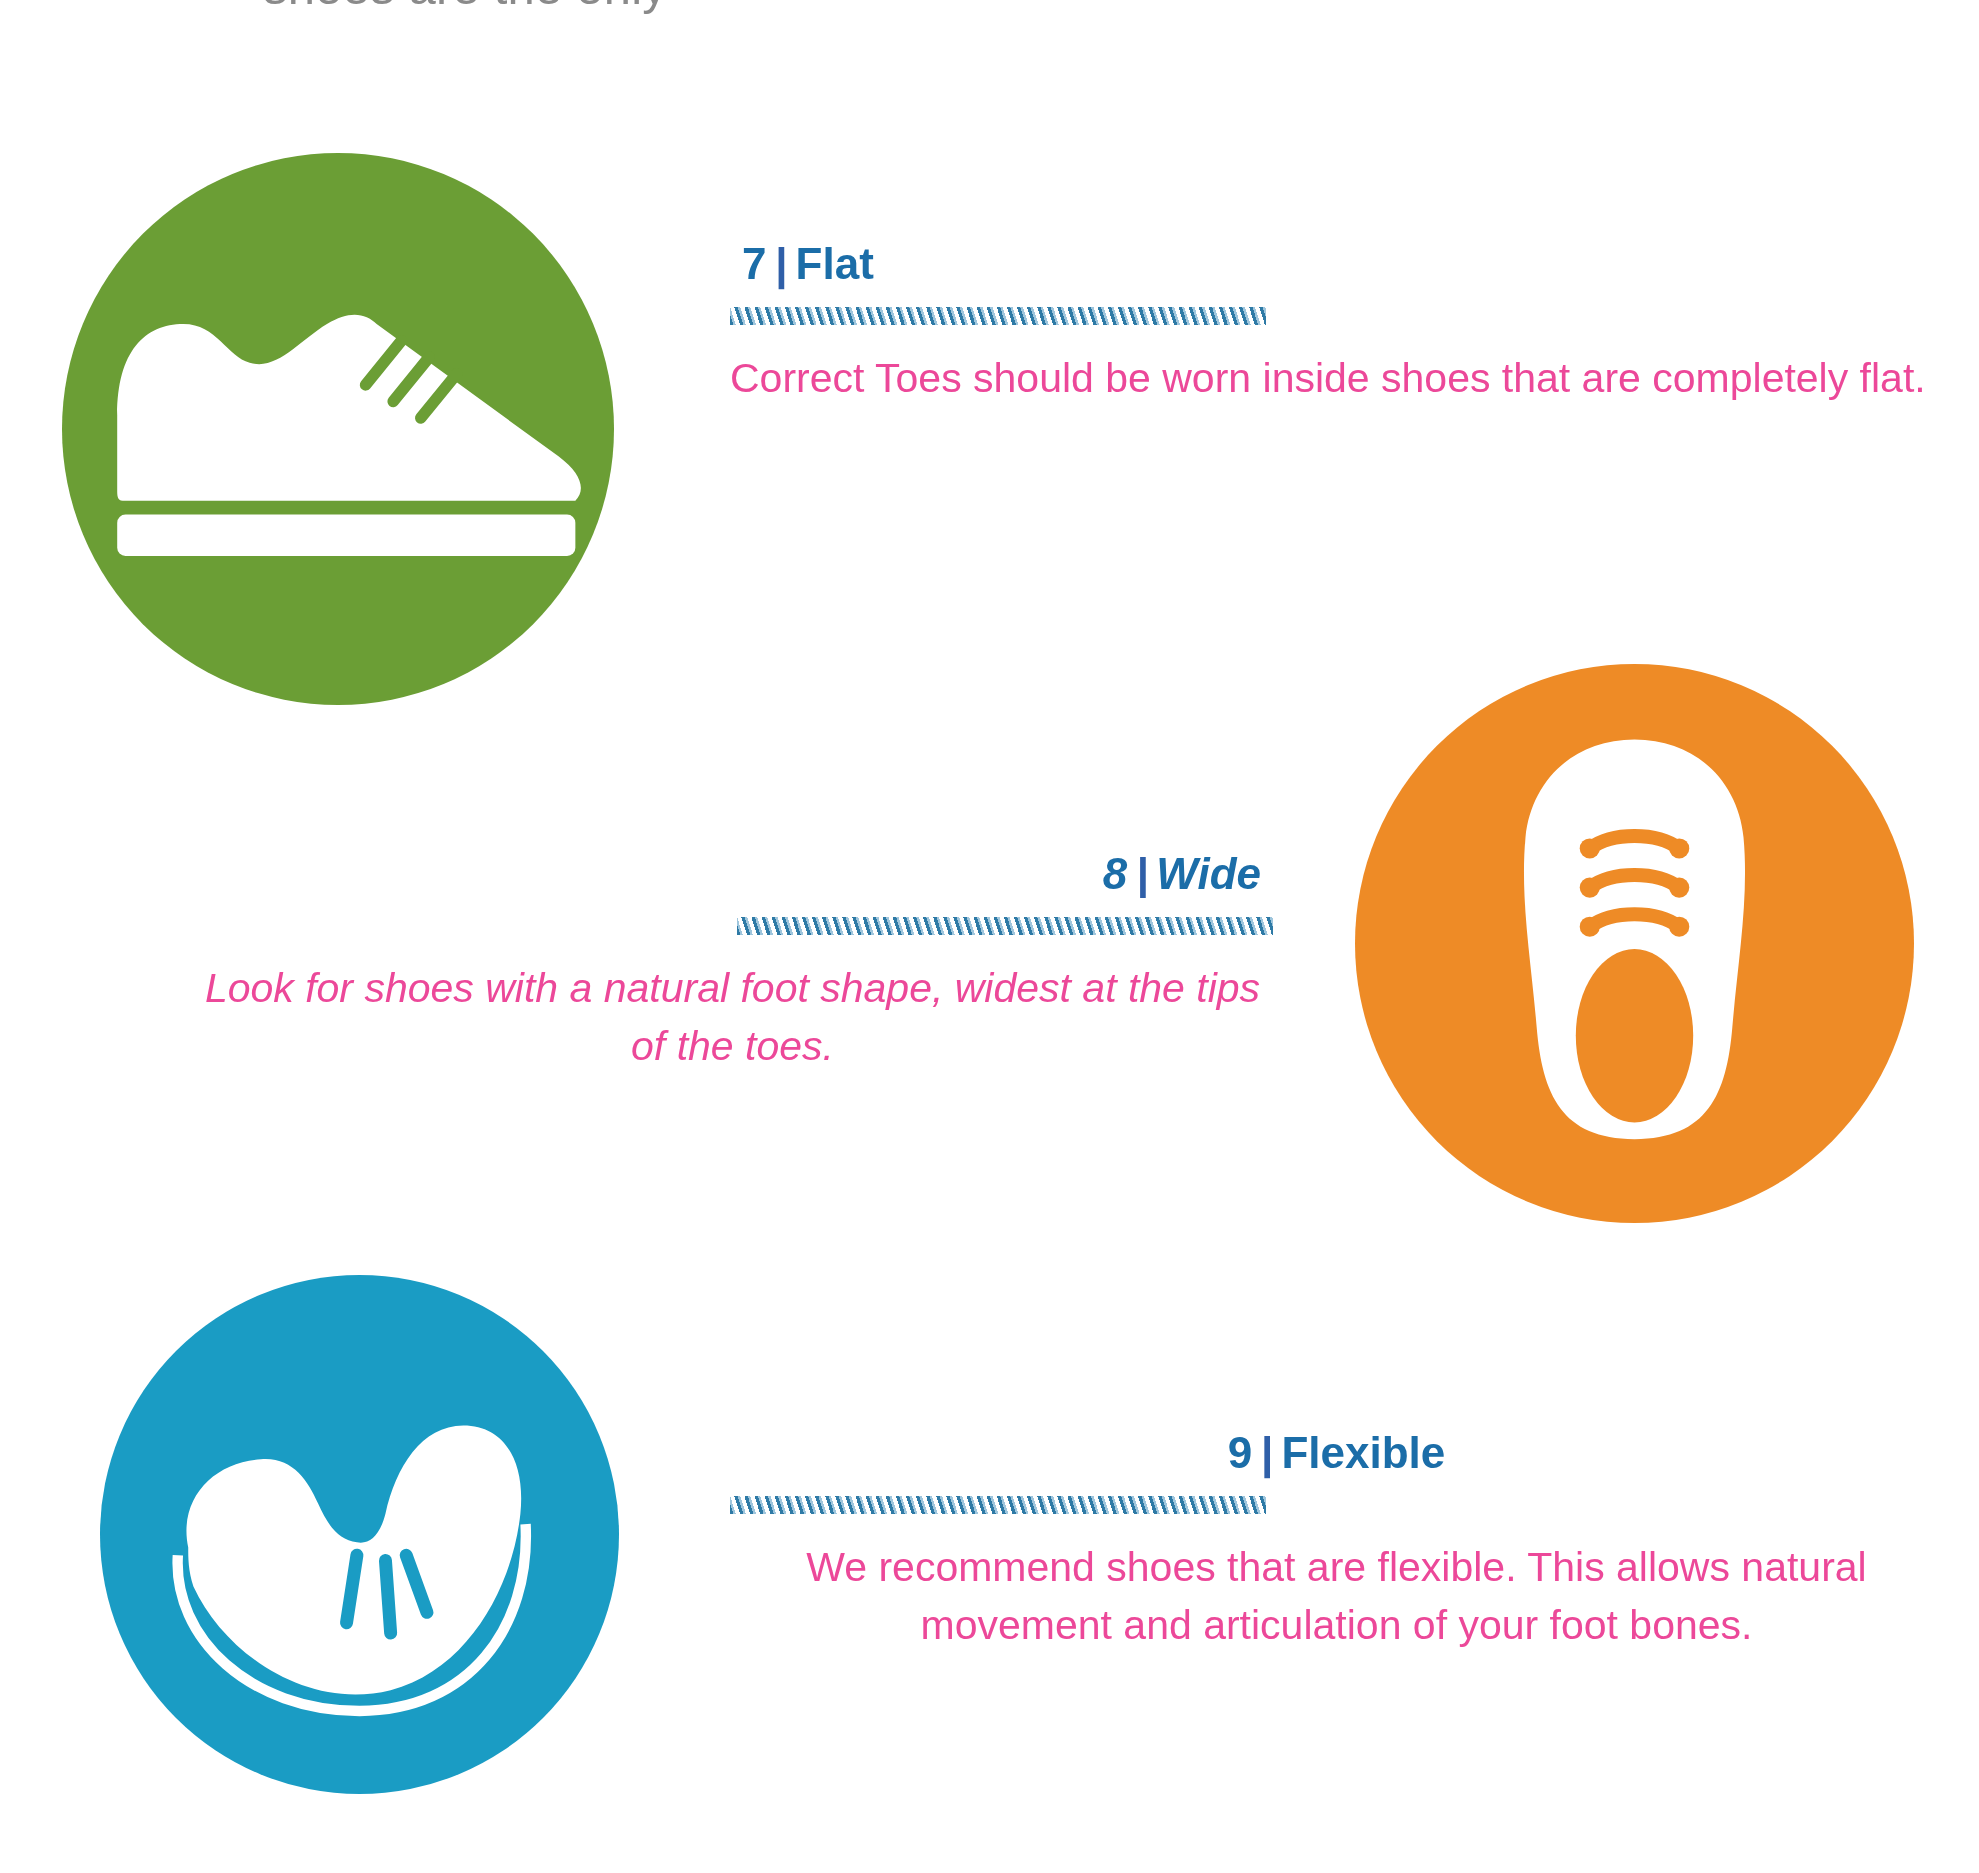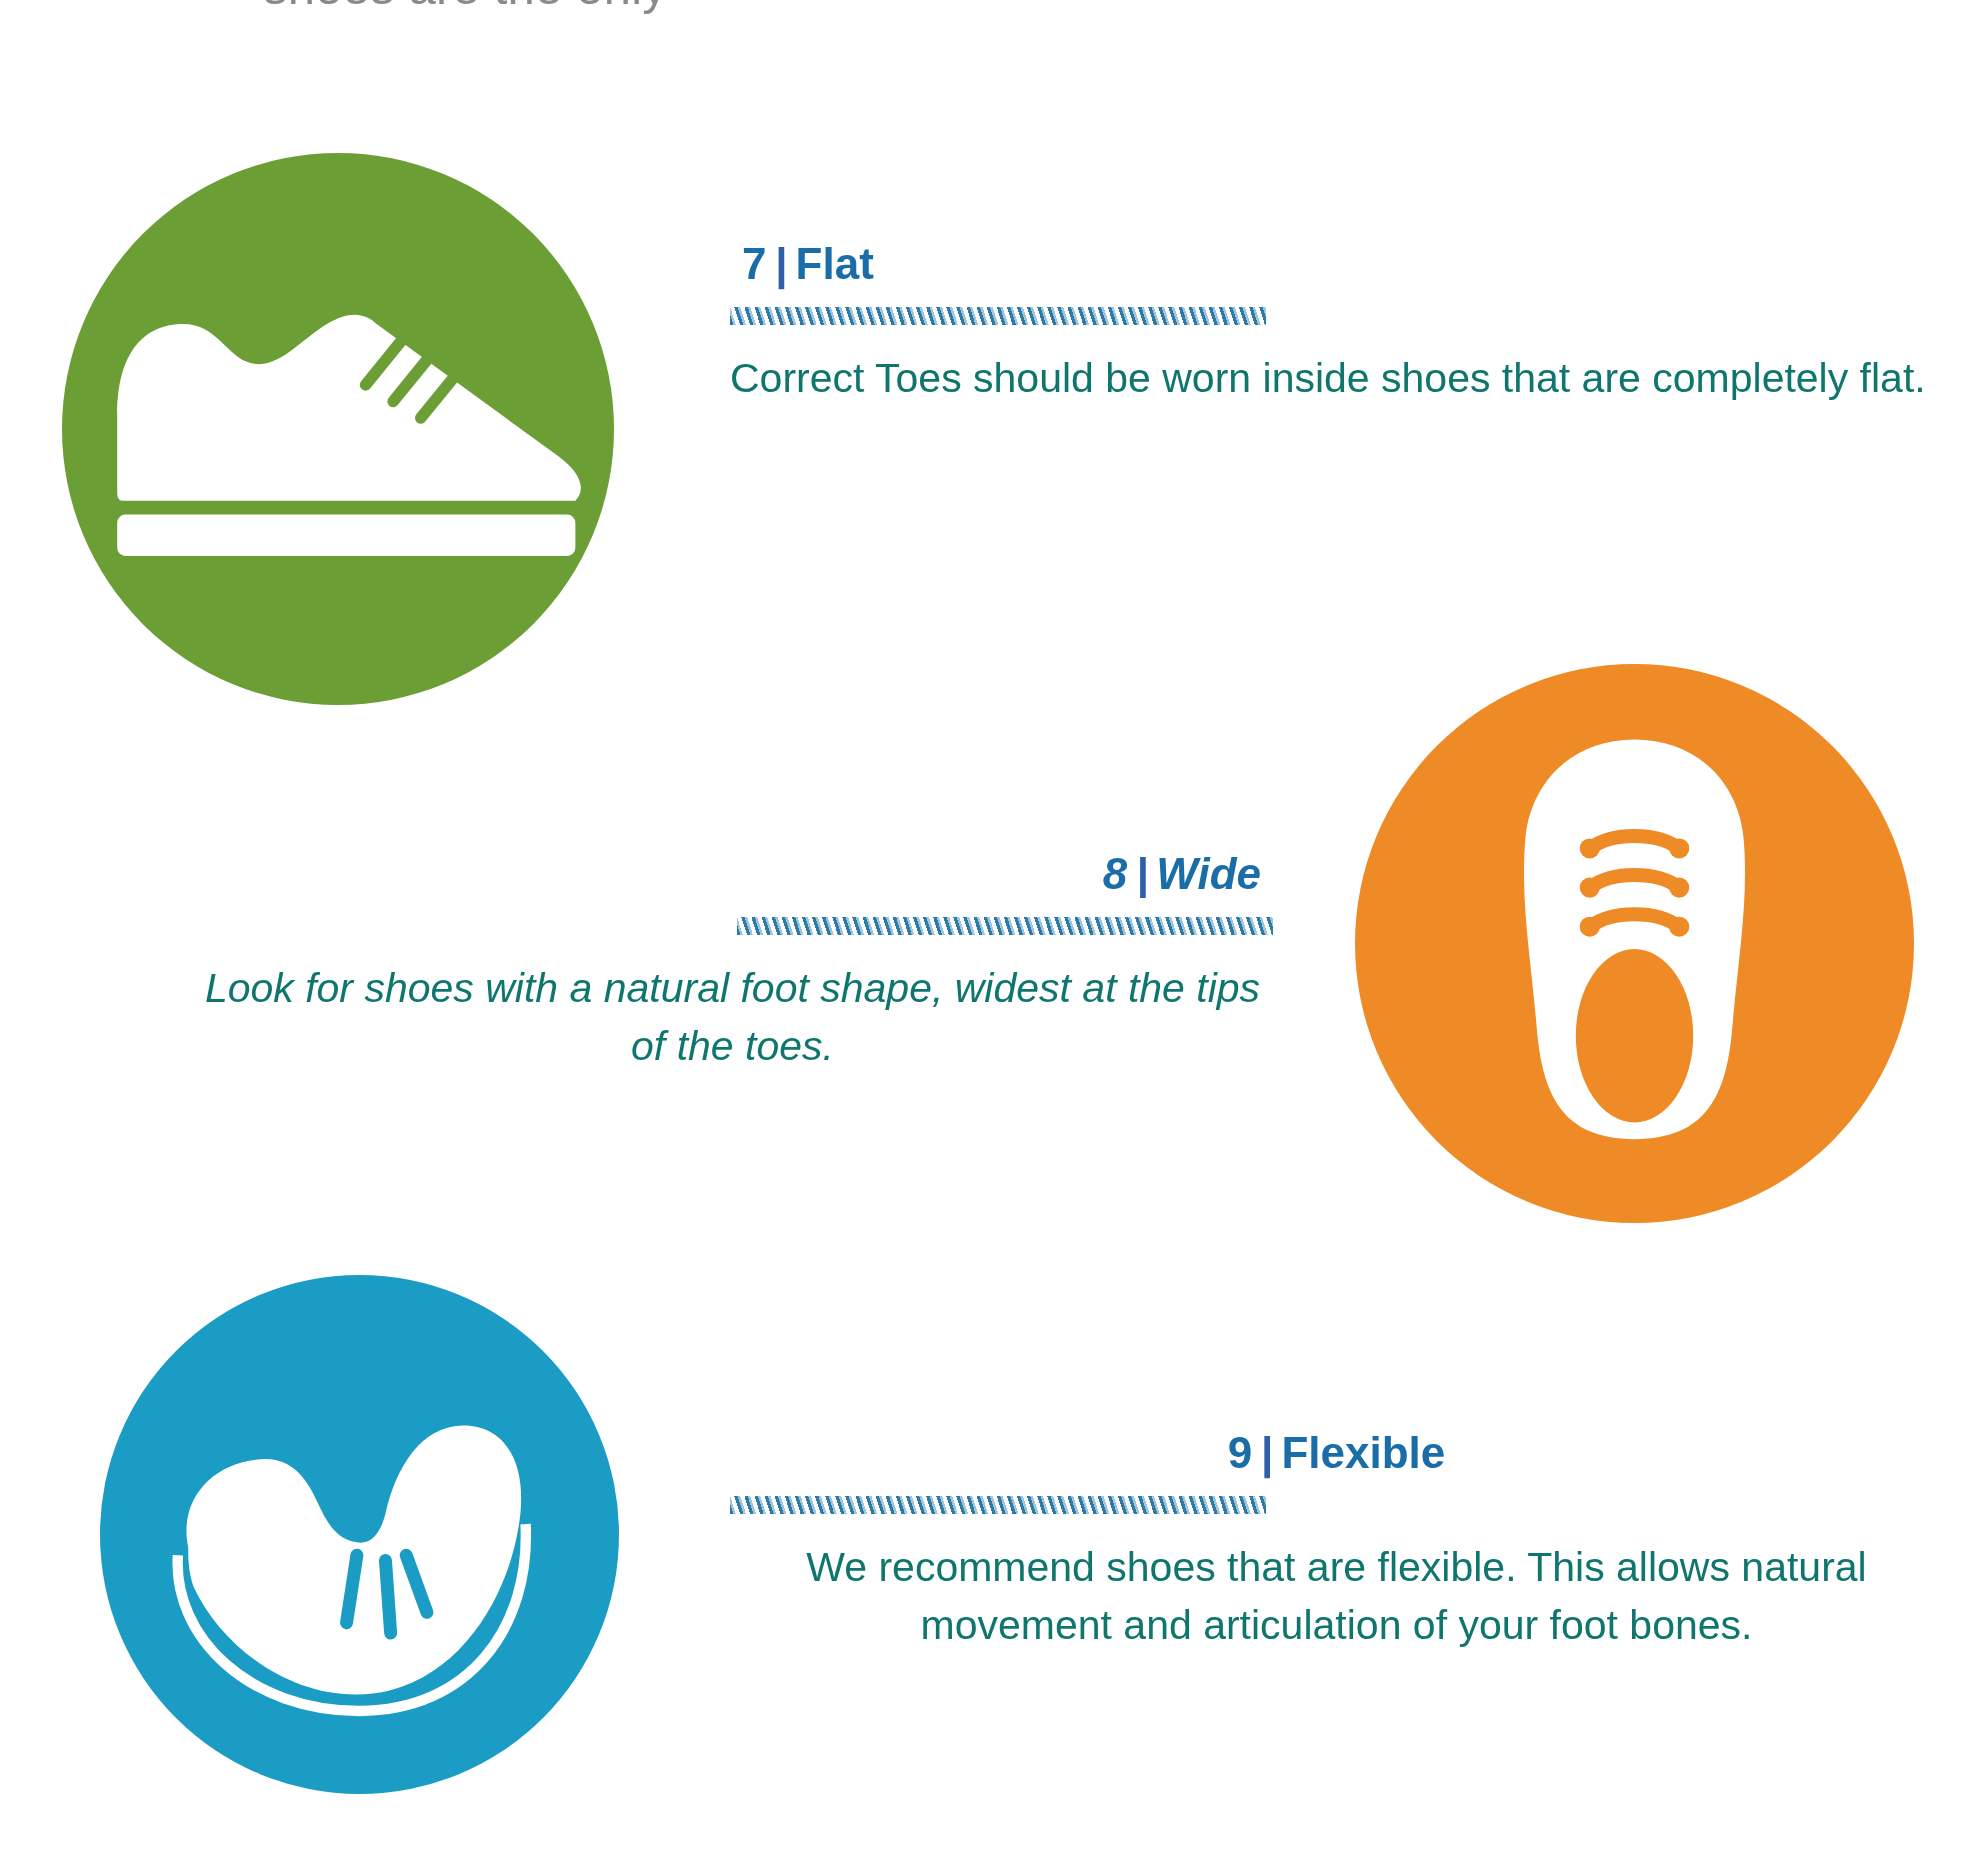--- a/index.html
+++ b/index.html
@@ -60,21 +60,21 @@
         #2e7aa6 0px, #2e7aa6 3.2px,
         #9fc6dd 3.2px, #9fc6dd 5.6px,
         rgba(255,255,255,0) 5.6px, rgba(255,255,255,0) 9.6px
     );
   }
 
   .body-text {
     margin-top: 24px;
     font-size: 41px;
     line-height: 1.42;
-    color: #0f766e;
+    color: #ec4899;
     font-weight: 400;
   }
   .align-right .body-text { text-align: center; }
   .align-right .heading  { text-align: right; }
 
   
   #circle-flat {
     left: 62px;
     top: 153px;
     width: 552px;

